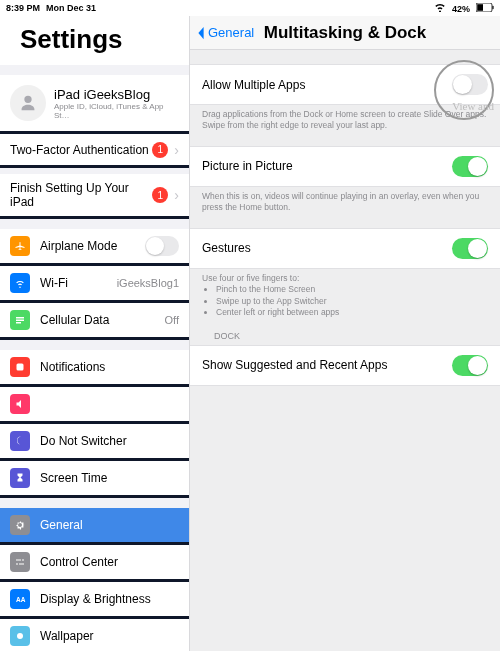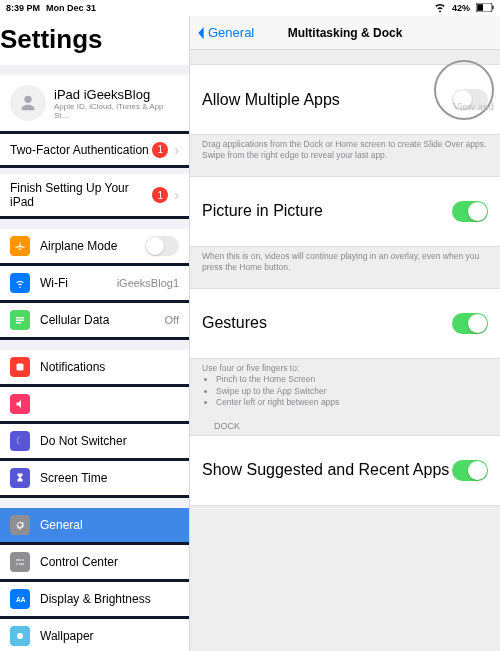--- a/index.html
+++ b/index.html
@@ -1,21 +1,21 @@
 <!DOCTYPE html>
 <html><head>
 <meta charset="utf-8">
 <style>
 * { margin: 0; padding: 0; box-sizing: border-box; font-family: -apple-system, "Helvetica Neue", Arial, sans-serif; }
 body { width: 500px; height: 651px; background: #fff; overflow: hidden; position: relative; }
 .statusbar { height: 16px; display: flex; align-items: center; justify-content: space-between; padding: 0 6px; font-size: 9px; font-weight: 600; }
-.statusbar .left, .statusbar .right { display: flex; align-items: center; gap: 6px; }
+.statusbar .left, .statusbar .right { display: flex; align-items: flex-end; gap: 6px; }
 .container { display: flex; height: 635px; }
 .sidebar { width: 190px; background: #f2f2f6; border-right: 1px solid #d9d9dc; overflow-y: auto; }
-.sidebar-title { font-size: 26px; font-weight: 700; padding: 8px 0 10px; background: #fff; }
+.sidebar-title { font-size: 26px; font-weight: 700; padding: 8px 20px 10px; background: #fff; }
 .gap { height: 10px; background: #f2f2f6; }
 .row { background: #fff; display: flex; align-items: center; padding: 7px 10px; border-bottom: 3px solid #0f172a; min-height: 34px; font-size: 12px; }
 .row:first-of-type { border-top: 1px solid #e5e5ea; }
 .row .icon { width: 20px; height: 20px; border-radius: 4px; margin-right: 10px; display: flex; align-items: center; justify-content: center; flex-shrink: 0; }
 .row .icon svg { width: 12px; height: 12px; fill: #fff; }
 .row .label { flex: 1; color: #000; }
 .row .val { color: #8a8a8e; font-size: 11px; }
 .row .chev { margin-left: 4px; color: #c7c7cc; font-size: 14px; }
 .row .badge { width: 16px; height: 16px; border-radius: 8px; background: #ff3b30; color: #fff; font-size: 10px; display: flex; align-items: center; justify-content: center; margin-right: 2px; }
 .row.selected { background: #3f88e8; }
@@ -24,23 +24,23 @@
 .avatar { width: 36px; height: 36px; border-radius: 18px; background: #f0f0f0; display: flex; align-items: center; justify-content: center; margin-right: 8px; flex-shrink: 0; }
 .avatar svg { width: 22px; height: 22px; fill: #a9a9af; }
 .apple-text .name { font-size: 13px; font-weight: 500; }
 .apple-text .sub { font-size: 8px; color: #8a8a8e; }
 .small-toggle { width: 34px; height: 20px; border-radius: 10px; background: #e9e9eb; position: relative; }
 .small-toggle::after { content: ""; position: absolute; width: 18px; height: 18px; background: #fff; border-radius: 9px; top: 1px; left: 1px; box-shadow: 0 1px 2px rgba(0,0,0,.2); }
 .detail { flex: 1; background: #eeeeef; overflow-y: auto; position: relative; }
 .detail-header { height: 34px; display: flex; align-items: center; justify-content: center; border-bottom: 1px solid #d9d9dc; background: #f7f7f7; position: relative; }
 .detail-header .back { position: absolute; left: 6px; display: flex; align-items: center; color: #007aff; font-size: 13px; }
 .detail-header .back svg { width: 10px; height: 14px; fill: #007aff; margin-right: 2px; }
-.detail-header .title { font-size: 12px; font-weight: 600; }
+.detail-header .title { font-size: 17px; font-weight: 600; }
 .section { margin-top: 14px; }
-.drow { background: #fff; display: flex; align-items: center; justify-content: space-between; padding: 24px 12px; border-top: 1px solid #e0e0e3; border-bottom: 1px solid #e0e0e3; font-size: 16px; }
+.drow { background: #fff; display: flex; align-items: center; justify-content: space-between; padding: 9px 12px; border-top: 1px solid #e0e0e3; border-bottom: 1px solid #e0e0e3; font-size: 12px; }
 .desc { font-size: 8.5px; color: #8a8a8e; padding: 4px 12px 0; line-height: 1.35; }
 .section-head { font-size: 9px; color: #8a8a8e; padding: 12px 24px 4px; }
 .tog { width: 36px; height: 21px; border-radius: 11px; position: relative; }
 .tog.on { background: #4cd964; }
 .tog.off { background: #e9e9eb; }
 .tog::after { content: ""; position: absolute; width: 19px; height: 19px; background: #fff; border-radius: 10px; top: 1px; box-shadow: 0 1px 2px rgba(0,0,0,.25); }
 .tog.on::after { right: 1px; }
 .tog.off::after { left: 1px; }
 .highlight-circle { position: absolute; width: 60px; height: 60px; border: 2px solid #999; border-radius: 50%; top: 44px; right: 6px; pointer-events: none; }
 .watermark { position: absolute; right: 6px; top: 84px; font-size: 11px; color: #bdbdbd; font-family: Georgia, serif; }

